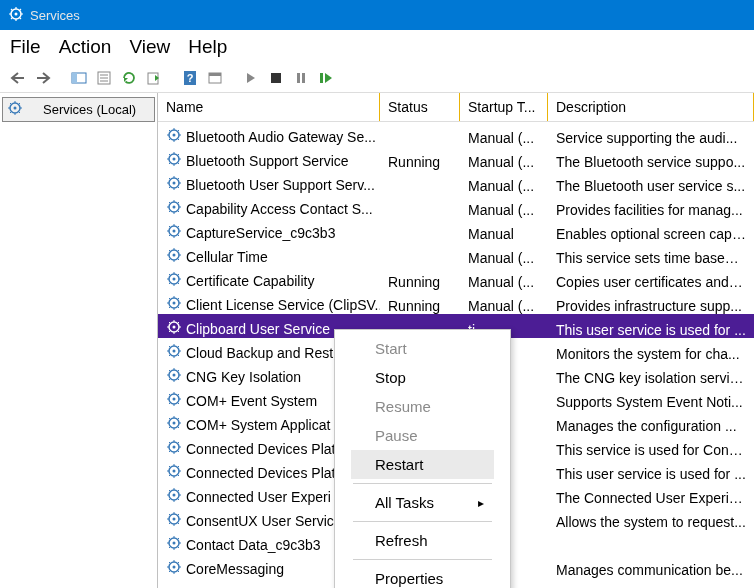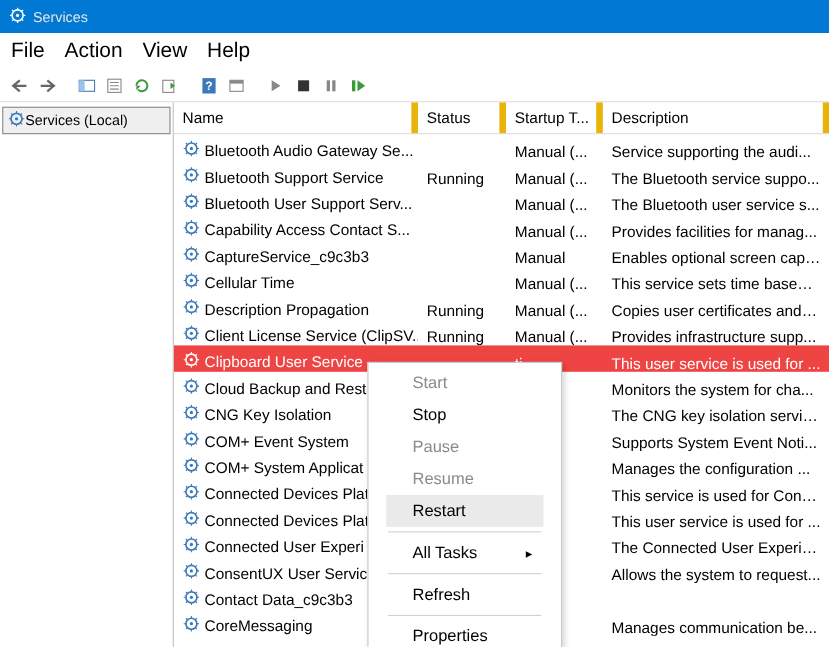--- a/index.html
+++ b/index.html
@@ -12,35 +12,35 @@
 .menubar { display: flex; gap: 18px; padding: 6px 10px; font-size: 19px; }
 .menubar span { cursor: default; }
 
 .toolbar { display: flex; align-items: center; padding: 2px 6px; border-bottom: 1px solid #ddd; gap: 1px; }
 .tb-btn { width: 24px; height: 24px; display: flex; align-items: center; justify-content: center; border: 1px solid transparent; }
 .tb-sep { width: 10px; }
 .tb-btn svg { display:block; }
 
 .content { display: flex; height: calc(100% - 30px - 31px - 30px); }
 .sidebar { width: 158px; border-right: 1px solid #c0c0c0; padding: 4px 2px; }
-.sidebar-item { display: flex; align-items: center; gap: 0; padding: 2px 4px; border: 1px solid #888; background: #f0f0f0; font-size: 13px; }
+.sidebar-item { display: flex; align-items: center; gap: 20px; padding: 2px 4px; border: 1px solid #888; background: #f0f0f0; font-size: 13px; }
 
 .main { flex: 1; position: relative; overflow: hidden; }
 .header-row { display: flex; border-bottom: 1px solid #ddd; font-size: 14px; }
-.header-row .col { padding: 6px 8px; border-right: 6px solid #eab308; white-space: nowrap; overflow: hidden; }
+.header-row .col { padding: 6px 8px; border-right: 1px solid #eab308; white-space: nowrap; overflow: hidden; }
 .col-name { width: 222px; }
 .col-status { width: 80px; }
 .col-startup { width: 88px; }
 .col-desc { flex: 1; }
 
 .rows { }
 .row { display: flex; align-items: flex-end; height: 24px; font-size: 14px; }
 .row .col { padding: 0 8px; white-space: nowrap; overflow: hidden; text-overflow: ellipsis; }
 .row .col-name { display: flex; align-items: center; gap: 4px; }
-.row.selected { background: #ef4444; color: #fff; }
+.row.selected { background: #4c1d95; color: #fff; }
 .row.selected .col-desc, .row.selected .col-startup { }
 
 .svc-icon { flex-shrink: 0; }
 
 .context-menu { position: absolute; left: 176px; top: 236px; width: 177px; background: #fff; border: 1px solid #c8c8c8; box-shadow: 2px 2px 6px rgba(0,0,0,0.2); font-size: 15px; padding: 4px 16px; z-index: 10; }
 .cm-item { padding: 6px 18px 6px 24px; cursor: default; color: #000; position: relative; }
 .cm-item.disabled { color: #8a8a8a; }
 .cm-item.hover { background: #eaeaea; }
 .cm-item.bold { font-weight: 400; }
 .cm-sep { height: 1px; background: #d0d0d0; margin: 4px 2px; }
@@ -245,21 +245,21 @@
           <div class="col col-startup">Manual (...</div>
           <div class="col col-desc">This service sets time based ...</div>
         </div>
         <div class="row">
           <div class="col col-name">
             <span><svg class="svc-icon" width="16" height="16" viewBox="0 0 16 16">
                 <circle cx="8" cy="8" r="5" fill="none" stroke="#3a7ab8" stroke-width="1.5"></circle>
                 <circle cx="8" cy="8" r="1.5" fill="#3a7ab8"></circle>
                 <path d="M8 1v2M8 13v2M1 8h2M13 8h2M3 3l1.4 1.4M11.6 11.6L13 13M13 3l-1.4 1.4M4.4 11.6L3 13" stroke="#3a7ab8" stroke-width="1"></path>
               </svg></span>
-            <span>Description Propagation</span>
+            <span>Certificate Capability</span>
           </div>
           <div class="col col-status">Running</div>
           <div class="col col-startup">Manual (...</div>
           <div class="col col-desc">Copies user certificates and r...</div>
         </div>
         <div class="row">
           <div class="col col-name">
             <span><svg class="svc-icon" width="16" height="16" viewBox="0 0 16 16">
                 <circle cx="8" cy="8" r="5" fill="none" stroke="#3a7ab8" stroke-width="1.5"></circle>
                 <circle cx="8" cy="8" r="1.5" fill="#3a7ab8"></circle>
@@ -411,22 +411,22 @@
           </div>
           <div class="col col-status"></div>
           <div class="col col-startup">tic</div>
           <div class="col col-desc">Manages communication be...</div>
         </div>
       </div>
 
     <div class="context-menu">
       <div class="cm-item disabled">Start</div>
       <div class="cm-item">Stop</div>
+      <div class="cm-item disabled">Resume</div>
       <div class="cm-item disabled">Pause</div>
-      <div class="cm-item disabled">Resume</div>
       <div class="cm-item hover">Restart</div>
       <div class="cm-sep"></div>
       <div class="cm-item"><span>All Tasks</span><span class="chev">▸</span></div>
       <div class="cm-sep"></div>
       <div class="cm-item">Refresh</div>
       <div class="cm-sep"></div>
       <div class="cm-item bold">Properties</div>
     </div>
 
     <div class="red-box" style="left:191px; top:338px; width:72px; height:28px;"></div>

